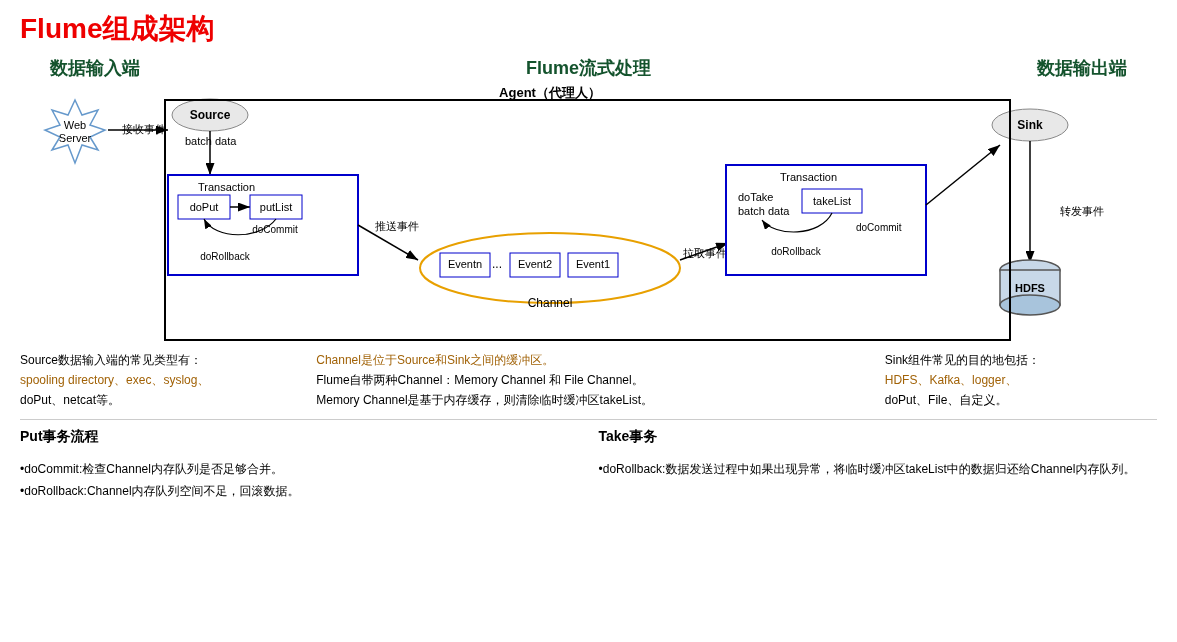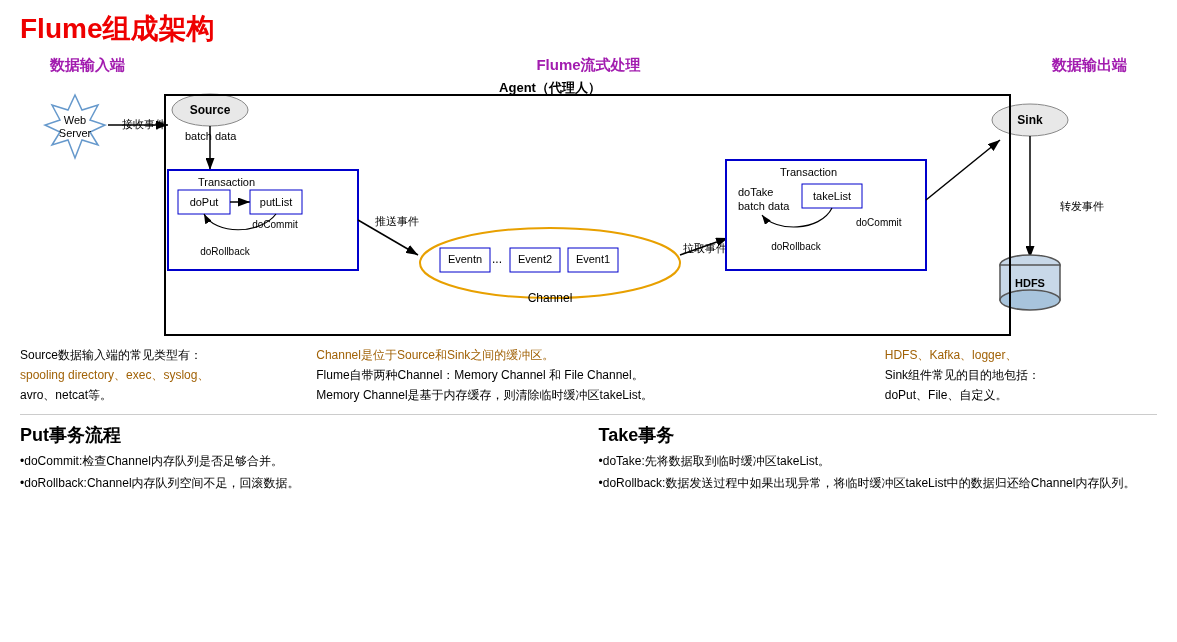--- a/index.html
+++ b/index.html
@@ -22,22 +22,22 @@
       color: #e00;
       margin-bottom: 8px;
     }
     .section-labels {
       display: flex;
       justify-content: space-between;
       margin-bottom: 5px;
       padding: 0 30px;
     }
     .section-label {
-      font-size: 15px;
-      color: #a21caf;
+      font-size: 18px;
+      color: #14532d;
       font-weight: bold;
     }
     
     .bottom-sections {
       display: flex;
       gap: 24px;
       font-size: 12px;
       margin-top: 6px;
     }
     .bottom-col {
@@ -56,22 +56,22 @@
       display: flex;
       gap: 20px;
       font-size: 12px;
       margin-top: 4px;
     }
     .task-col {
       flex: 1;
     }
     .task-title {
       font-weight: bold;
-      font-size: 18px;
-      margin-bottom: 5px;
+      font-size: 14px;
+      margin-bottom: 14px;
     }
     .task-item {
       margin-bottom: 4px;
       line-height: 1.5;
     }
     
     .diagram-svg-wrapper {
       width: 100%;
       position: relative;
     }
@@ -181,41 +181,40 @@
           <polygon points="0 0, 8 3, 0 6" fill="#000"></polygon>
         </marker>
       </defs>
     </svg>
   </div>
 
   <div class="bottom-sections">
     <div class="bottom-col">
       <div class="bottom-item">Source数据输入端的常见类型有：</div>
       <div class="bottom-item red-text">spooling directory、exec、syslog、</div>
-      <div class="bottom-item">avro、netcat等。</div>
+      <div class="bottom-item">doPut、netcat等。</div>
     </div>
     <div class="bottom-col" style="flex:2;">
       <div class="bottom-item red-text">Channel是位于Source和Sink之间的缓冲区。</div>
       <div class="bottom-item">Flume自带两种Channel：Memory Channel 和 File Channel。</div>
       <div class="bottom-item">Memory Channel是基于内存缓存，则清除临时缓冲区takeList。</div>
     </div>
     <div class="bottom-col">
+      <div class="bottom-item">Sink组件常见的目的地包括：</div>
       <div class="bottom-item red-text">HDFS、Kafka、logger、</div>
-      <div class="bottom-item">Sink组件常见的目的地包括：</div>
       <div class="bottom-item">doPut、File、自定义。</div>
     </div>
   </div>
 
   <div class="divider"></div>
 
   <div class="task-sections">
     <div class="task-col">
       <div class="task-title">Put事务流程</div>
       <div class="task-item">•doCommit:检查Channel内存队列是否足够合并。</div>
       <div class="task-item">•doRollback:Channel内存队列空间不足，回滚数据。</div>
     </div>
     <div class="task-col">
       <div class="task-title">Take事务</div>
-      <div class="task-item">•doTake:先将数据取到临时缓冲区takeList。</div>
       <div class="task-item">•doRollback:数据发送过程中如果出现异常，将临时缓冲区takeList中的数据归还给Channel内存队列。</div>
     </div>
   </div>
 </div>
 
 </body></html>

